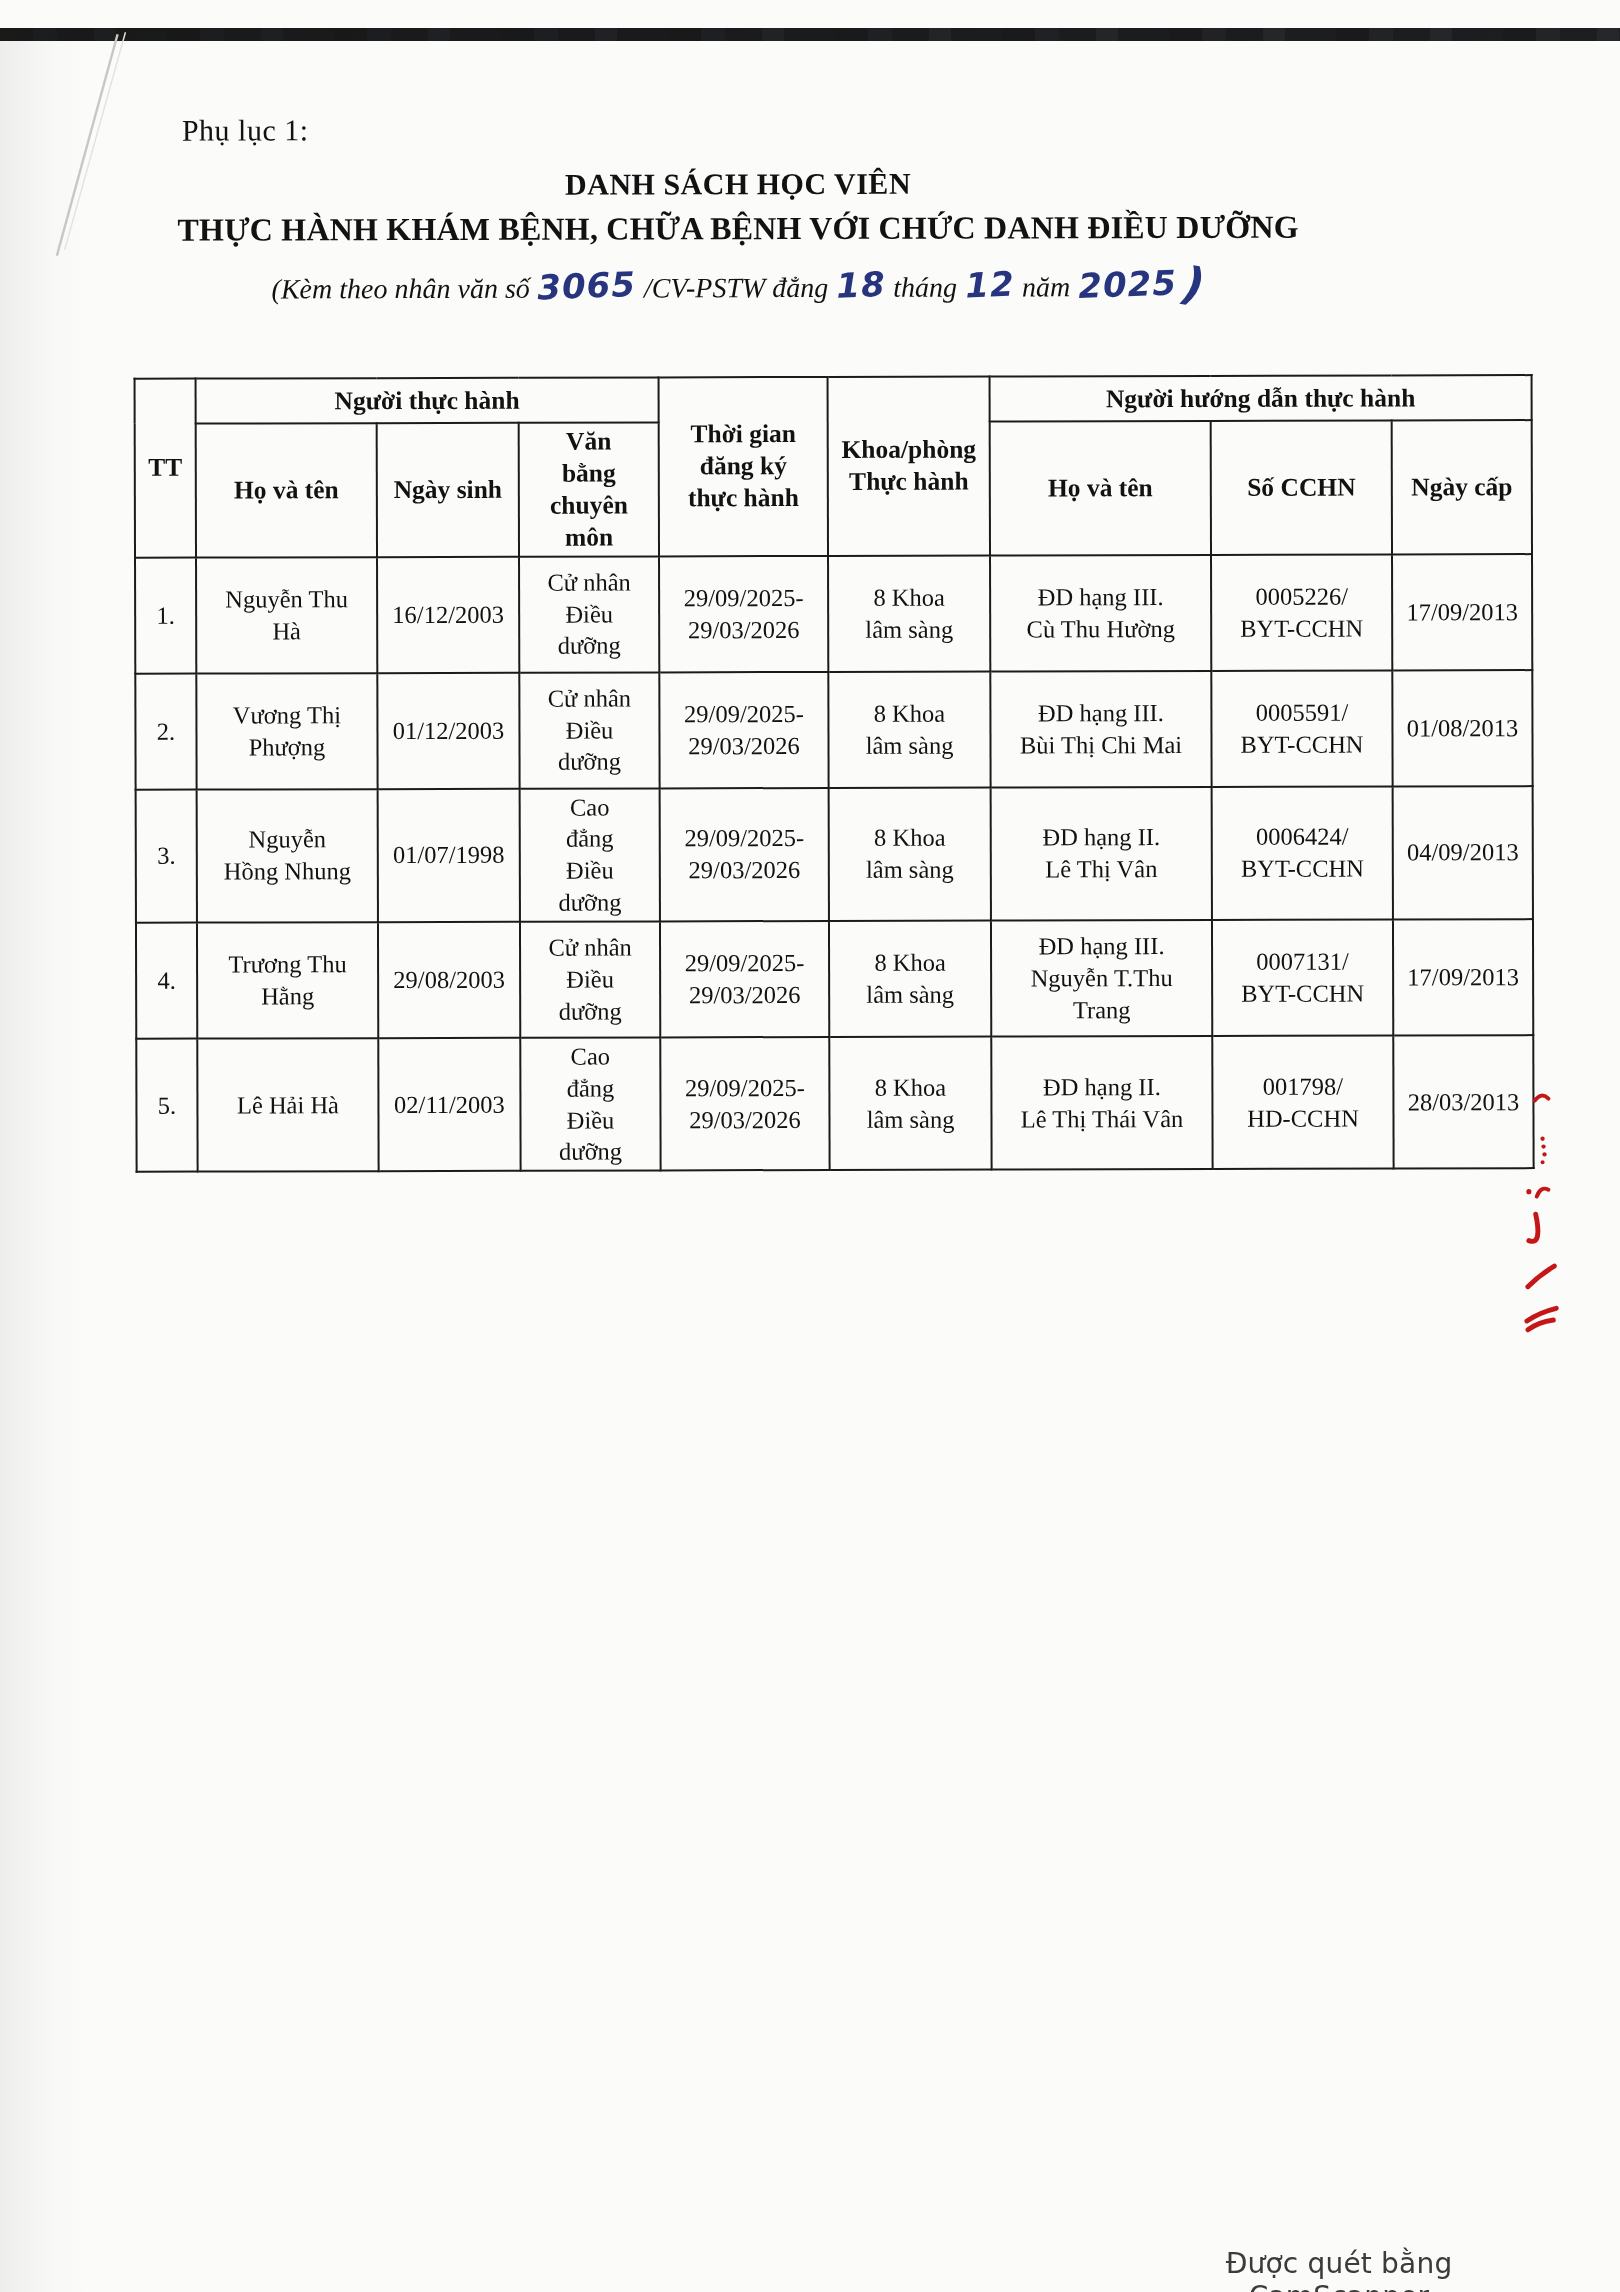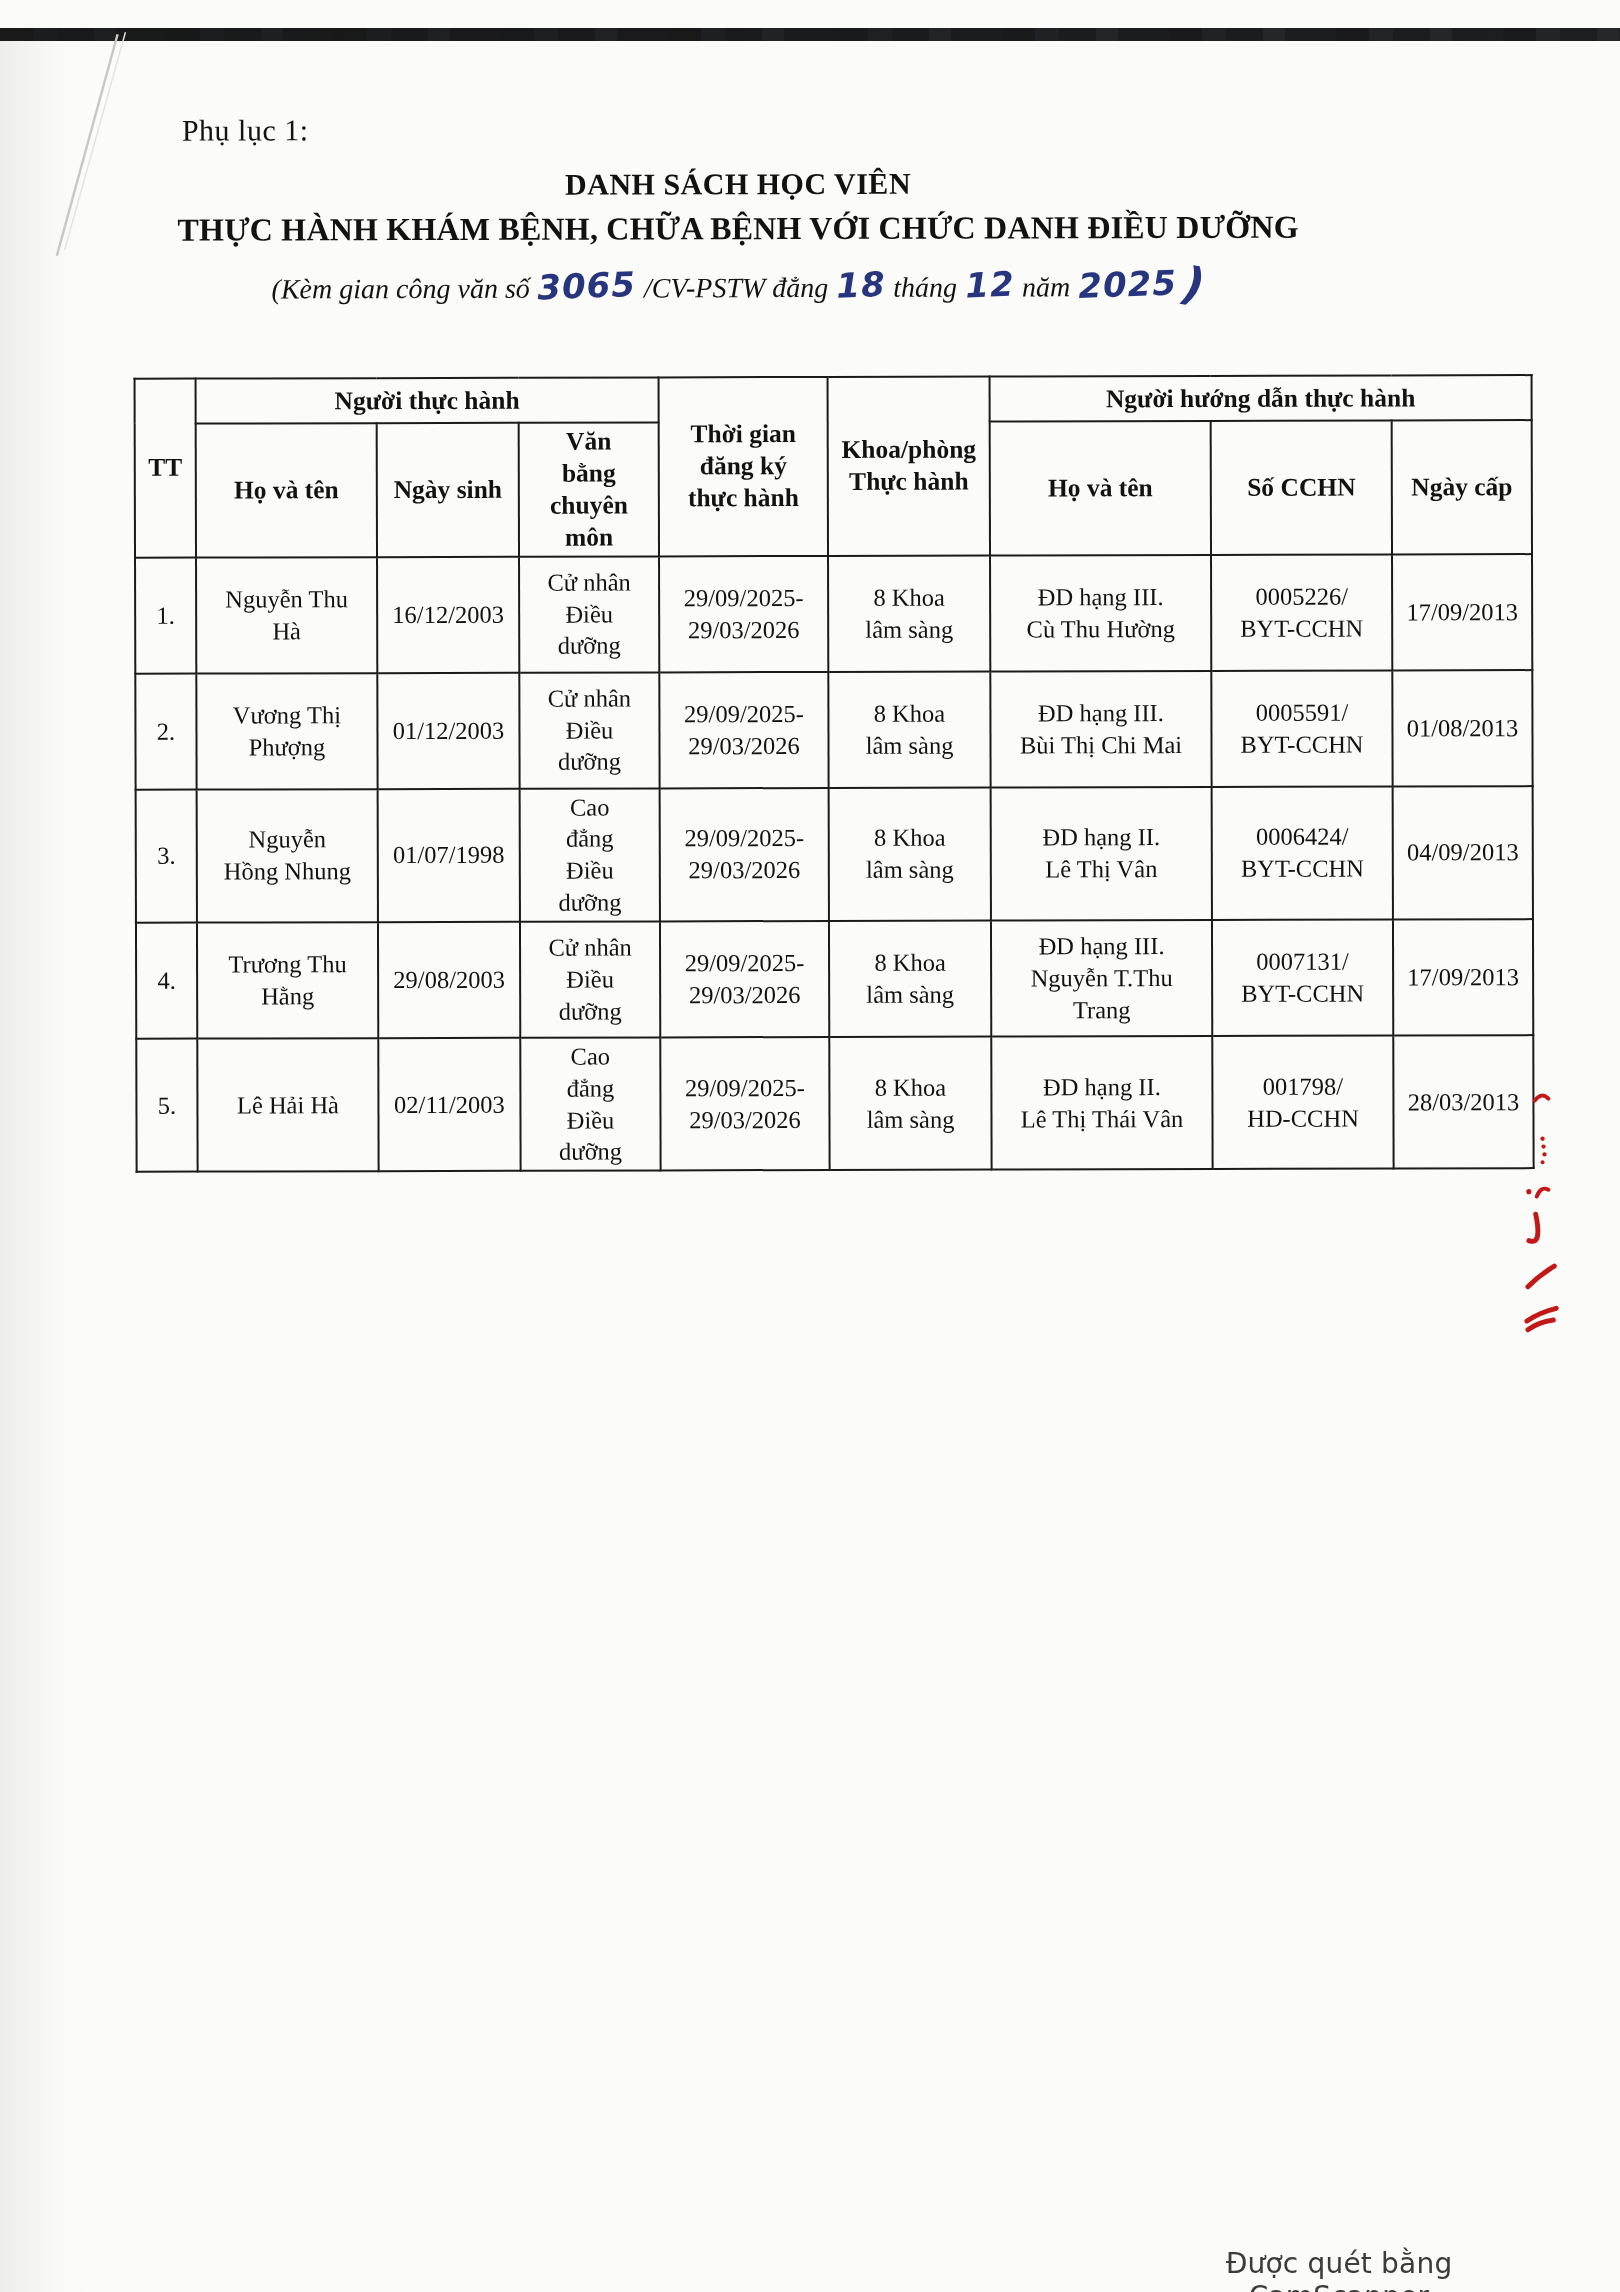--- a/index.html
+++ b/index.html
@@ -88,21 +88,21 @@
   <div class="left-edge-shade"></div>
 
   <div class="doc">
 
     <div class="appendix">Phụ lục 1:</div>
 
     <div class="title-block">
       <div class="title-line1">DANH SÁCH HỌC VIÊN</div>
       <div class="title-line2">THỰC HÀNH KHÁM BỆNH, CHỮA BỆNH VỚI CHỨC DANH ĐIỀU DƯỠNG</div>
       <div class="subtitle">
-        <span>(Kèm gian công văn số</span>
+        <span>(Kèm theo nhân văn số</span>
         <span class="hand">3065</span>
         <span>/CV-PSTW đẳng</span>
         <span class="hand">18</span>
         <span>tháng</span>
         <span class="hand">12</span>
         <span>năm</span>
         <span class="hand">2025</span>
         <span class="hand paren">)</span>
       </div>
     </div>

